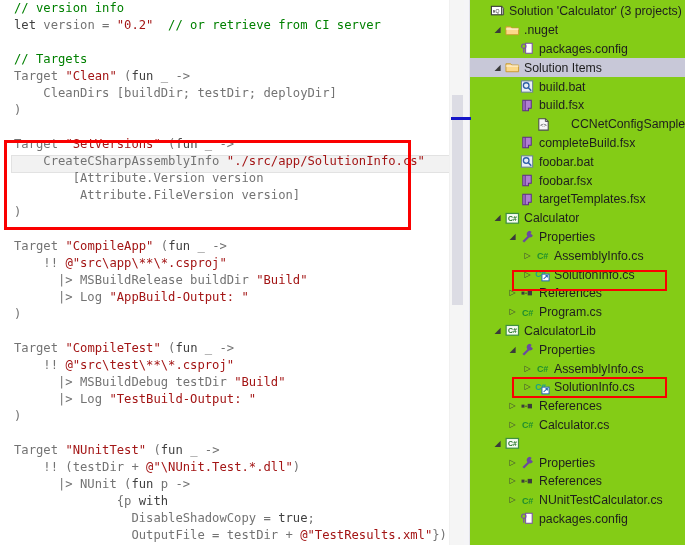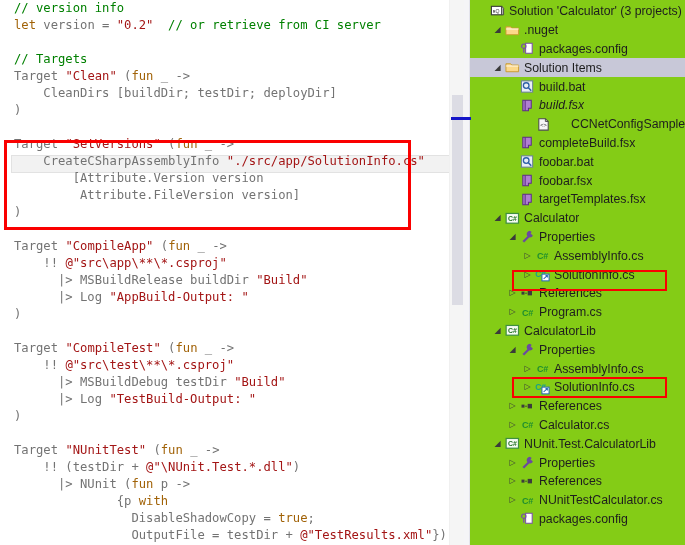--- a/index.html
+++ b/index.html
@@ -35,21 +35,21 @@
   }
   .cline {
     position: relative;
     height: 17px;
     padding-left: 14px;
     box-sizing: border-box;
   }
   .cline.blank { color: transparent; }
   .tok-com  { color: #008000; }
   .tok-str  { color: #a31515; }
-  .tok-kw   { color: #a16207; }
+  .tok-kw   { color: #404040; }
   .tok-pl   { color: #737373; }
 
   
   #current-line-box {
     position: absolute;
     left: 11px; top: 155px;
     width: 441px; height: 18px;
     background: #f2f2f2;
     border: 1px solid #e2e2e2;
     box-sizing: border-box;
@@ -222,21 +222,21 @@
           <span class="twist none"></span>
           <span class="ticon">
             <svg width="15" height="15" viewBox="0 0 16 16">
               <rect x="1.5" y="2" width="12" height="12" fill="#e8eef6" stroke="#6a7f9a" stroke-width="1.1"></rect>
               <circle cx="6.6" cy="7" r="3" fill="none" stroke="#2c5fa8" stroke-width="1.4"></circle>
               <path d="M9 9.3 L12 12.6" stroke="#2c5fa8" stroke-width="1.6"></path>
             </svg>
           </span>
           <span class="tlabel">build.bat</span>
         </div>
-        <div class="trow" style="padding-left: 36px; font-style: italic;">
+        <div class="trow" style="padding-left: 36px;">
           <span class="twist none"></span>
           <span class="ticon">
             <svg width="15" height="15" viewBox="0 0 16 16">
               <path d="M3 2.5 L12 2.5 L12 11 L9 11 L9 13.5 L3 13.5 Z" fill="#b07fd1" stroke="#5d2d87" stroke-width="1.1"></path>
               <path d="M5.5 2.5 L5.5 13.5" stroke="#5d2d87" stroke-width="1.1"></path>
             </svg>
           </span>
           <span class="tlabel">build.fsx</span>
         </div>
         <div class="trow" style="padding-left: 36px; gap: 16px;">
@@ -412,21 +412,20 @@
           <span class="tlabel">Calculator.cs</span>
         </div>
         <div class="trow" style="padding-left: 21px;">
           <span class="twist">◢</span>
           <span class="ticon">
             <svg width="15" height="15" viewBox="0 0 16 16">
               <rect x="1.2" y="2.6" width="13.2" height="10.4" fill="#f6fbf4" stroke="#3f8f3f" stroke-width="1.3"></rect>
               <text x="3.3" y="10.7" font-size="7.4" fill="#1f6f1f" font-family="Liberation Sans" font-weight="bold">C#</text>
             </svg>
           </span>
-          <span class="tlabel">NUnit.Test.CalculatorLib</span>
         </div>
         <div class="trow" style="padding-left: 36px;">
           <span class="twist">▷</span>
           <span class="ticon">
             <svg width="15" height="15" viewBox="0 0 16 16">
               <path d="M10.6 1.8 a3.6 3.6 0 1 0 3.2 5.4 l-2.6 -2.6 l1.3 -1.3 z" fill="#6b4aa0"></path>
               <path d="M9.2 6.4 L2.6 12.8 L4.4 14.3 L10.8 7.9 Z" fill="#6b4aa0"></path>
             </svg>
           </span>
           <span class="tlabel">Properties</span>

